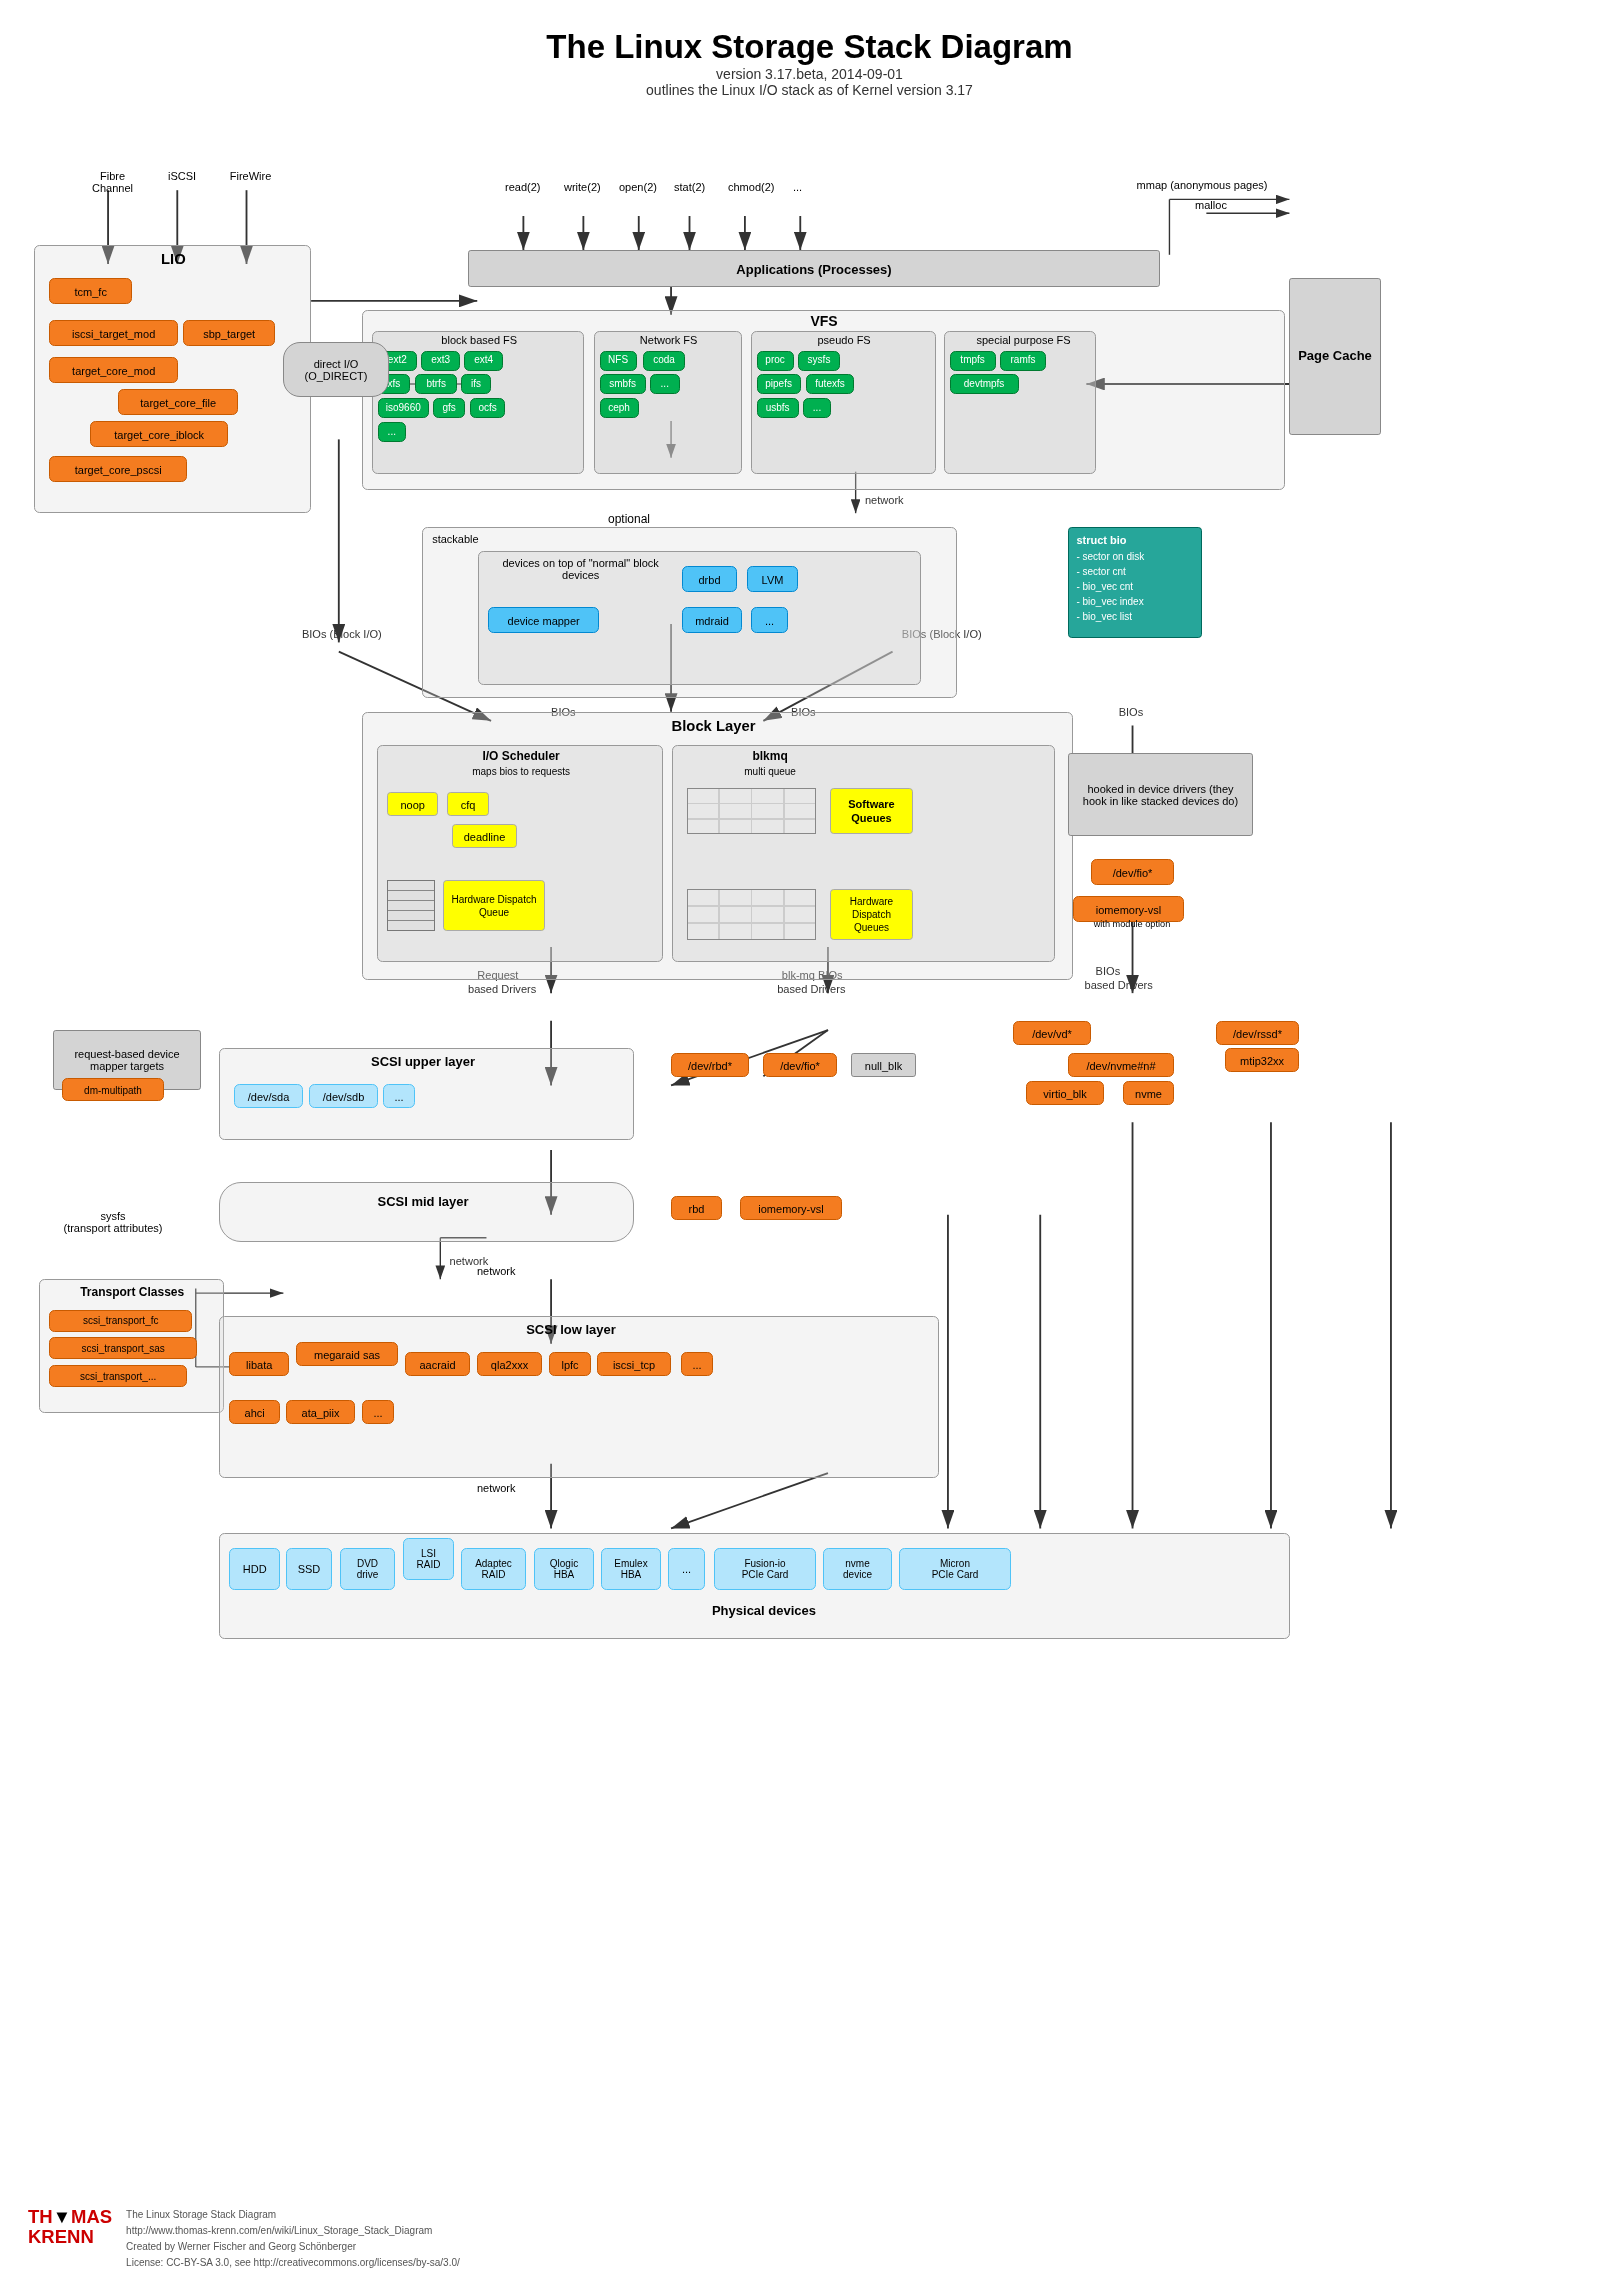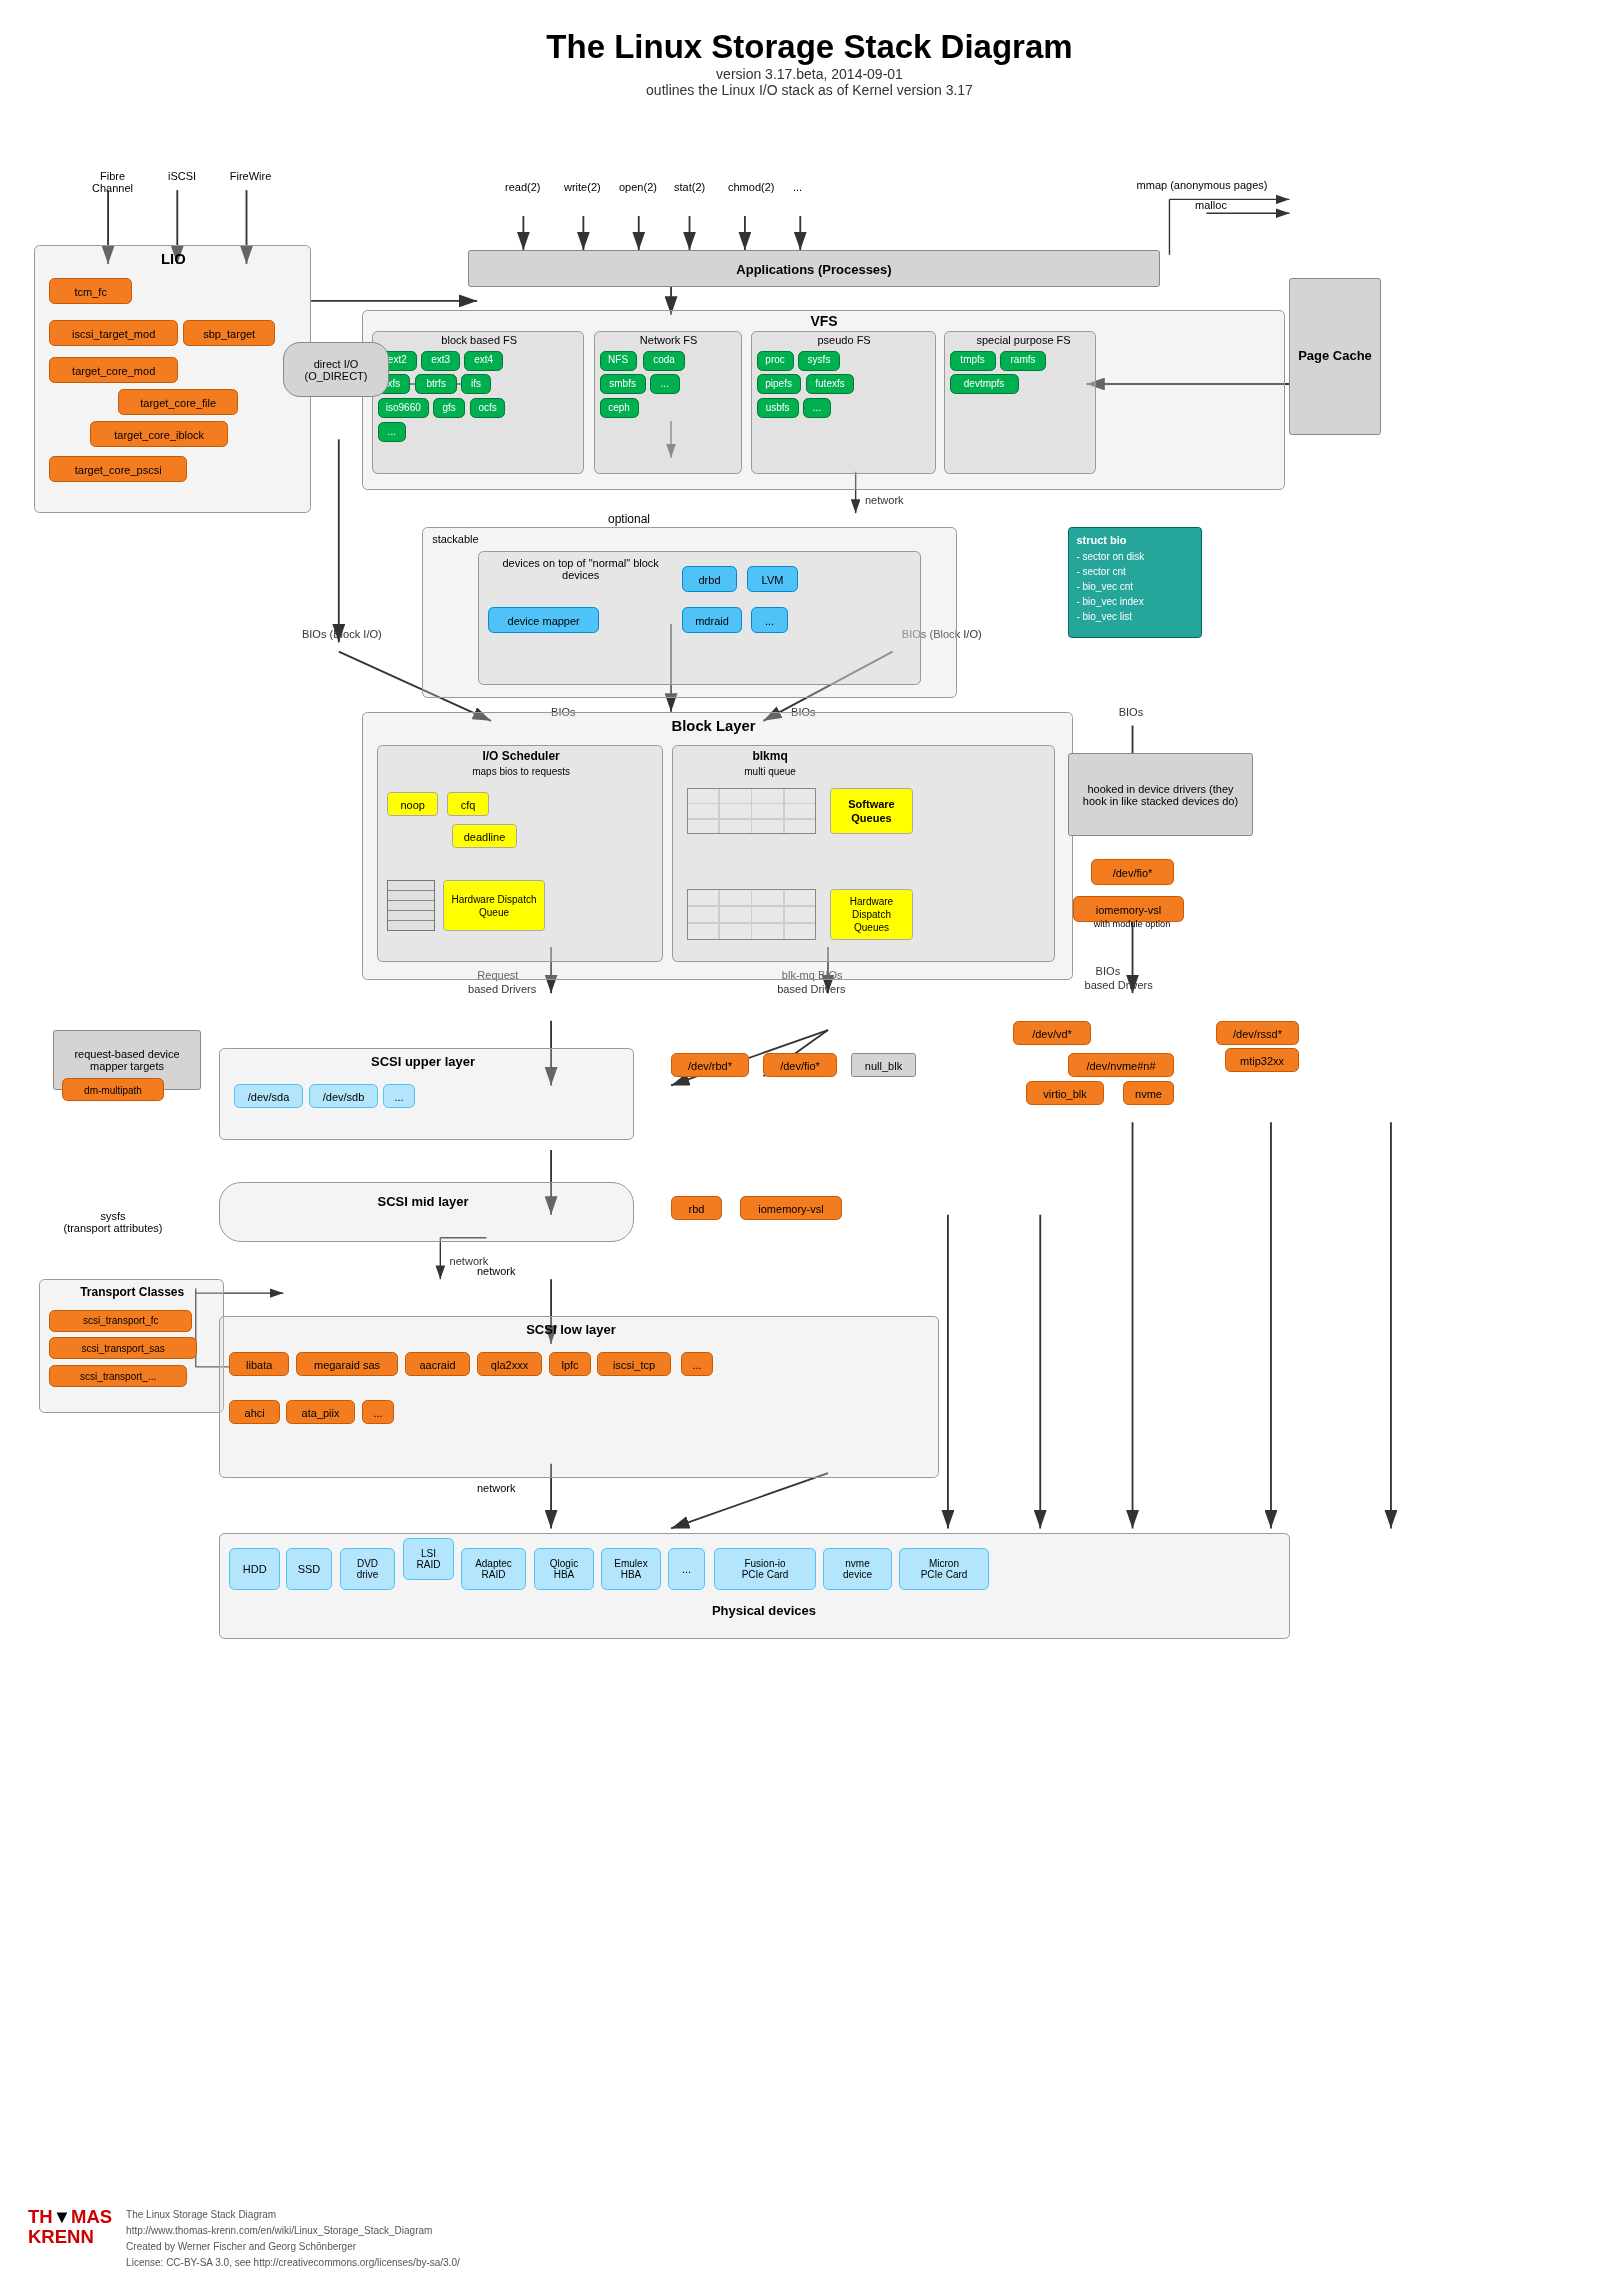--- a/index.html
+++ b/index.html
@@ -454,21 +454,21 @@
       <div class="big-section-label" style="left:9.2px;top:4.6px;width:166px;font-size:12px;">Transport Classes</div>
       <div class="box box-orange" style="left:9.2px;top:29.5px;width:143px;height:22px;line-height:14.8px;font-size:10px;">scsi_transport_fc</div>
       <div class="box box-orange" style="left:9.2px;top:57px;width:148px;height:22px;line-height:14.8px;font-size:10px;">scsi_transport_sas</div>
       <div class="box box-orange" style="left:9.2px;top:85px;width:138px;height:22px;line-height:14.8px;font-size:10px;">scsi_transport_...</div>
     </div>
 
     <div class="big-section" style="left:194px;top:1209px;width:720px;height:162px;">
       <div class="big-section-label" style="left:222px;top:4.6px;width:258px;font-size:13px;">SCSI low layer</div>
 
       <div class="box box-orange" style="left:9.2px;top:35px;width:60px;height:24px;line-height:16.6px;font-size:11px;">libata</div>
-      <div class="box box-orange" style="left:76px;top:35px;width:102px;height:24px;line-height:16.6px;font-size:11px;">megaraid sas</div>
+      <div class="box box-orange" style="left:76px;top:25px;width:102px;height:24px;line-height:16.6px;font-size:11px;">megaraid sas</div>
       <div class="box box-orange" style="left:185px;top:35px;width:65px;height:24px;line-height:16.6px;font-size:11px;">aacraid</div>
       <div class="box box-orange" style="left:257px;top:35px;width:65px;height:24px;line-height:16.6px;font-size:11px;">qla2xxx</div>
       <div class="box box-orange" style="left:329px;top:35px;width:42px;height:24px;line-height:16.6px;font-size:11px;">lpfc</div>
       <div class="box box-orange" style="left:377px;top:35px;width:74px;height:24px;line-height:16.6px;font-size:11px;">iscsi_tcp</div>
       <div class="box box-orange" style="left:461px;top:35px;width:32px;height:24px;line-height:16.6px;font-size:11px;">...</div>
 
       <div class="box box-orange" style="left:9.2px;top:83px;width:51px;height:24px;line-height:16.6px;font-size:11px;">ahci</div>
       <div class="box box-orange" style="left:66px;top:83px;width:69px;height:24px;line-height:16.6px;font-size:11px;">ata_piix</div>
       <div class="box box-orange" style="left:142px;top:83px;width:32px;height:24px;line-height:16.6px;font-size:11px;">...</div>
     </div>
@@ -482,21 +482,21 @@
       <div class="box box-light-blue" style="left:9.2px;top:14px;width:51px;height:42px;font-size:11px;display:flex;align-items:center;justify-content:center;">HDD</div>
       <div class="box box-light-blue" style="left:66px;top:14px;width:46px;height:42px;font-size:11px;display:flex;align-items:center;justify-content:center;">SSD</div>
       <div class="box box-light-blue" style="left:120px;top:14px;width:55px;height:42px;font-size:10px;display:flex;align-items:center;justify-content:center;text-align:center;">DVD<br>drive</div>
       <div class="box box-light-blue" style="left:183px;top:4px;width:51px;height:42px;font-size:10px;display:flex;align-items:center;justify-content:center;text-align:center;">LSI<br>RAID</div>
       <div class="box box-light-blue" style="left:241px;top:14px;width:65px;height:42px;font-size:10px;display:flex;align-items:center;justify-content:center;text-align:center;">Adaptec<br>RAID</div>
       <div class="box box-light-blue" style="left:314px;top:14px;width:60px;height:42px;font-size:10px;display:flex;align-items:center;justify-content:center;text-align:center;">Qlogic<br>HBA</div>
       <div class="box box-light-blue" style="left:381px;top:14px;width:60px;height:42px;font-size:10px;display:flex;align-items:center;justify-content:center;text-align:center;">Emulex<br>HBA</div>
       <div class="box box-light-blue" style="left:448px;top:14px;width:37px;height:42px;font-size:11px;display:flex;align-items:center;justify-content:center;">...</div>
       <div class="box box-light-blue" style="left:494px;top:14px;width:102px;height:42px;font-size:10px;display:flex;align-items:center;justify-content:center;text-align:center;">Fusion-io<br>PCIe Card</div>
       <div class="box box-light-blue" style="left:603px;top:14px;width:69px;height:42px;font-size:10px;display:flex;align-items:center;justify-content:center;text-align:center;">nvme<br>device</div>
-      <div class="box box-light-blue" style="left:679px;top:14px;width:90px;height:42px;font-size:10px;display:flex;align-items:center;justify-content:center;text-align:center;">Micron<br>PCIe Card</div>
+      <div class="box box-light-blue" style="left:679px;top:14px;width:112px;height:42px;font-size:10px;display:flex;align-items:center;justify-content:center;text-align:center;">Micron<br>PCIe Card</div>
     </div>
 
   </div>
 
   <div class="footer">
     <div style="display:flex;align-items:flex-start;gap:14px;">
       <div style="font-size:18.5px;font-weight:bold;color:#c00;line-height:1.1;">TH<span style="color:#000">▼</span>MAS<br>KRENN</div>
       <div style="font-size:10px;color:#555;line-height:1.6;">
         <div>The Linux Storage Stack Diagram</div>
         <div>http://www.thomas-krenn.com/en/wiki/Linux_Storage_Stack_Diagram</div>

